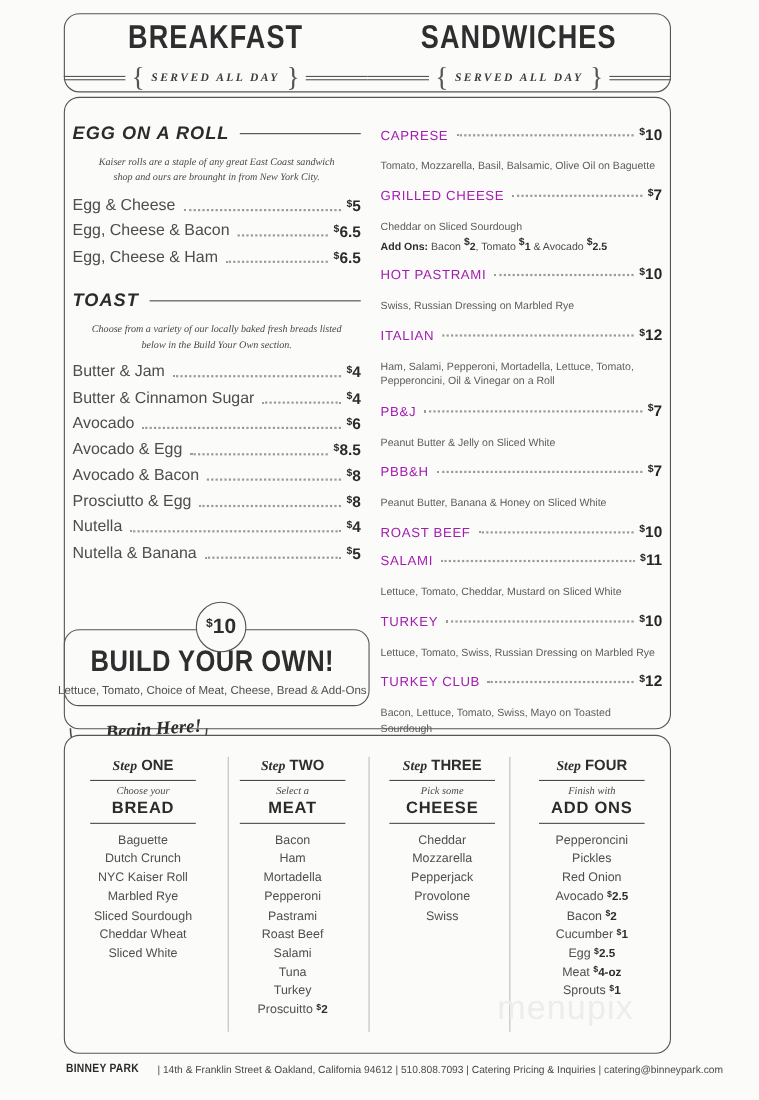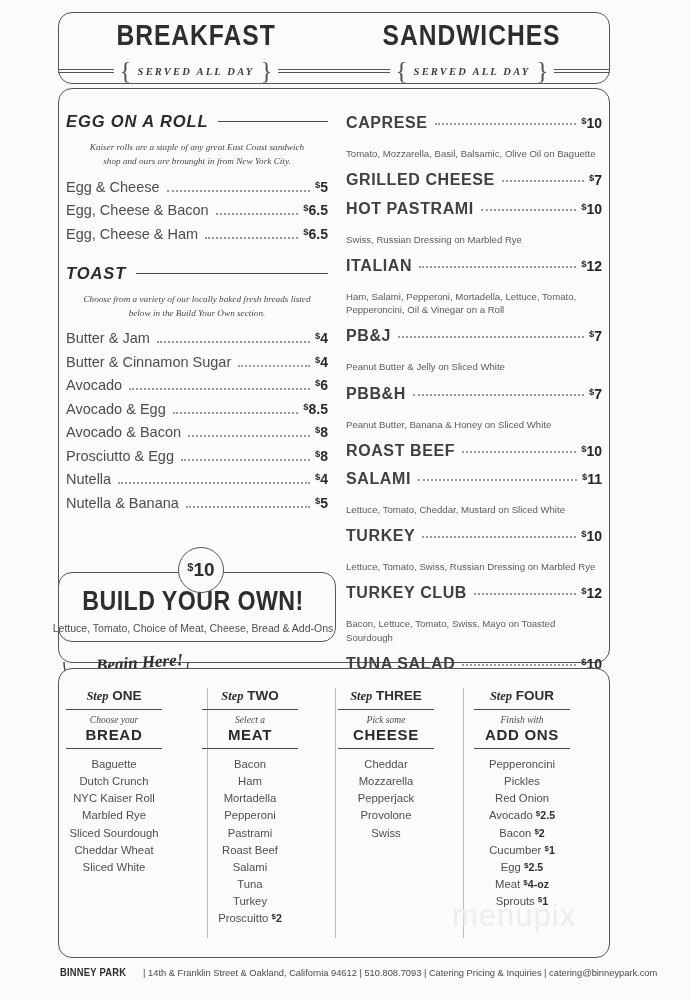--- a/index.html
+++ b/index.html
@@ -66,21 +66,21 @@
   
   .prow { display: flex; align-items: flex-end; font-size: 14.5px; color: #4d4d4d; margin-top: 7.5px; }
   .prow .nm { white-space: nowrap; }
   .dots { flex: 1 1 auto; margin: 0 5px 0 7px; border-bottom: 2.2px dotted #9a9a9a; transform: translateY(-3px); }
   .prow .pr { font-weight: 700; color: #2b2b2b; white-space: nowrap; font-size: 14px; }
   .pr sup, .cur { font-size: 9.5px; vertical-align: 4px; font-weight: 700; }
 
   
   .sw { margin-bottom: 10.5px; }
   .sw-top { display: flex; align-items: baseline; }
-  .sw-name { font-size: 16px; font-weight: 700; letter-spacing: .6px; color: #404040; white-space: nowrap; }
+  .sw-name { font-size: 12px; font-weight: 400; letter-spacing: .6px; color: #a21caf; white-space: nowrap; }
   .sw-price { font-weight: 700; font-size: 14px; color: #262626; white-space: nowrap; }
   .sw-desc { font-size: 9.6px; line-height: 1.42; color: #5c5c5c; margin-top: 15px; }
   .addons { font-size: 9.6px; color: #4a4a4a; margin-top: 1.5px; }
   .addons b { font-weight: 700; color: #2e2e2e; }
 
   
   .byo-badge {
     position: absolute; width: 46px; height: 46px; border-radius: 50%;
     border: 1.4px solid #555; background: #fbfbfa;
     display: flex; align-items: center; justify-content: center;
@@ -250,20 +250,22 @@
           <span class="sw-price"><span class="cur">$</span>10</span>
         </div>
         <div class="sw-desc">Tomato, Mozzarella, Basil, Balsamic, Olive Oil on Baguette</div>
       </div>
       <div class="sw">
         <div class="sw-top">
           <span class="sw-name">GRILLED CHEESE</span>
           <span class="dots"></span>
           <span class="sw-price"><span class="cur">$</span>7</span>
         </div>
+        <div class="sw-desc">Cheddar on Sliced Sourdough</div>
+        <div class="addons"><b>Add Ons: </b><span>Bacon <b><span class="cur">$</span>2</b>,  Tomato <b><span class="cur">$</span>1</b> &amp; Avocado <b><span class="cur">$</span>2.5</b></span></div>
       </div>
       <div class="sw">
         <div class="sw-top">
           <span class="sw-name">HOT PASTRAMI</span>
           <span class="dots"></span>
           <span class="sw-price"><span class="cur">$</span>10</span>
         </div>
         <div class="sw-desc">Swiss, Russian Dressing on Marbled Rye</div>
       </div>
       <div class="sw">
@@ -358,21 +360,21 @@
     <path d="M60 2 C60 14, 54 22, 40 27" stroke="#444" stroke-width="1.4" fill="none"></path>
     <polygon points="38,31 46,23 36,21" fill="#3a3a3a"></polygon>
   </svg>
 
   <div class="frame" style="left:58px; top:668px; width:552px; height:290px;"></div>
 
   <div class="vdiv" style="left:207px; top:688px; height:250px;"></div>
   <div class="vdiv" style="left:335px; top:688px; height:250px;"></div>
   <div class="vdiv" style="left:463px; top:688px; height:250px;"></div>
 
-  <div class="steps" id="steps-row" style="left:46px; top:688px; width:544px;">
+  <div class="steps" id="steps-row" style="left:62px; top:688px; width:544px;">
       <div class="step">
         <div class="step-n"><i>Step</i> ONE</div>
         <div class="step-rule"></div>
         <div class="step-lead">Choose your</div>
         <div class="step-cat">BREAD</div>
         <div class="step-rule"></div>
         <div class="opt-list">
           <div class="opt">Baguette</div>
           <div class="opt">Dutch Crunch</div>
           <div class="opt">NYC Kaiser Roll</div>

